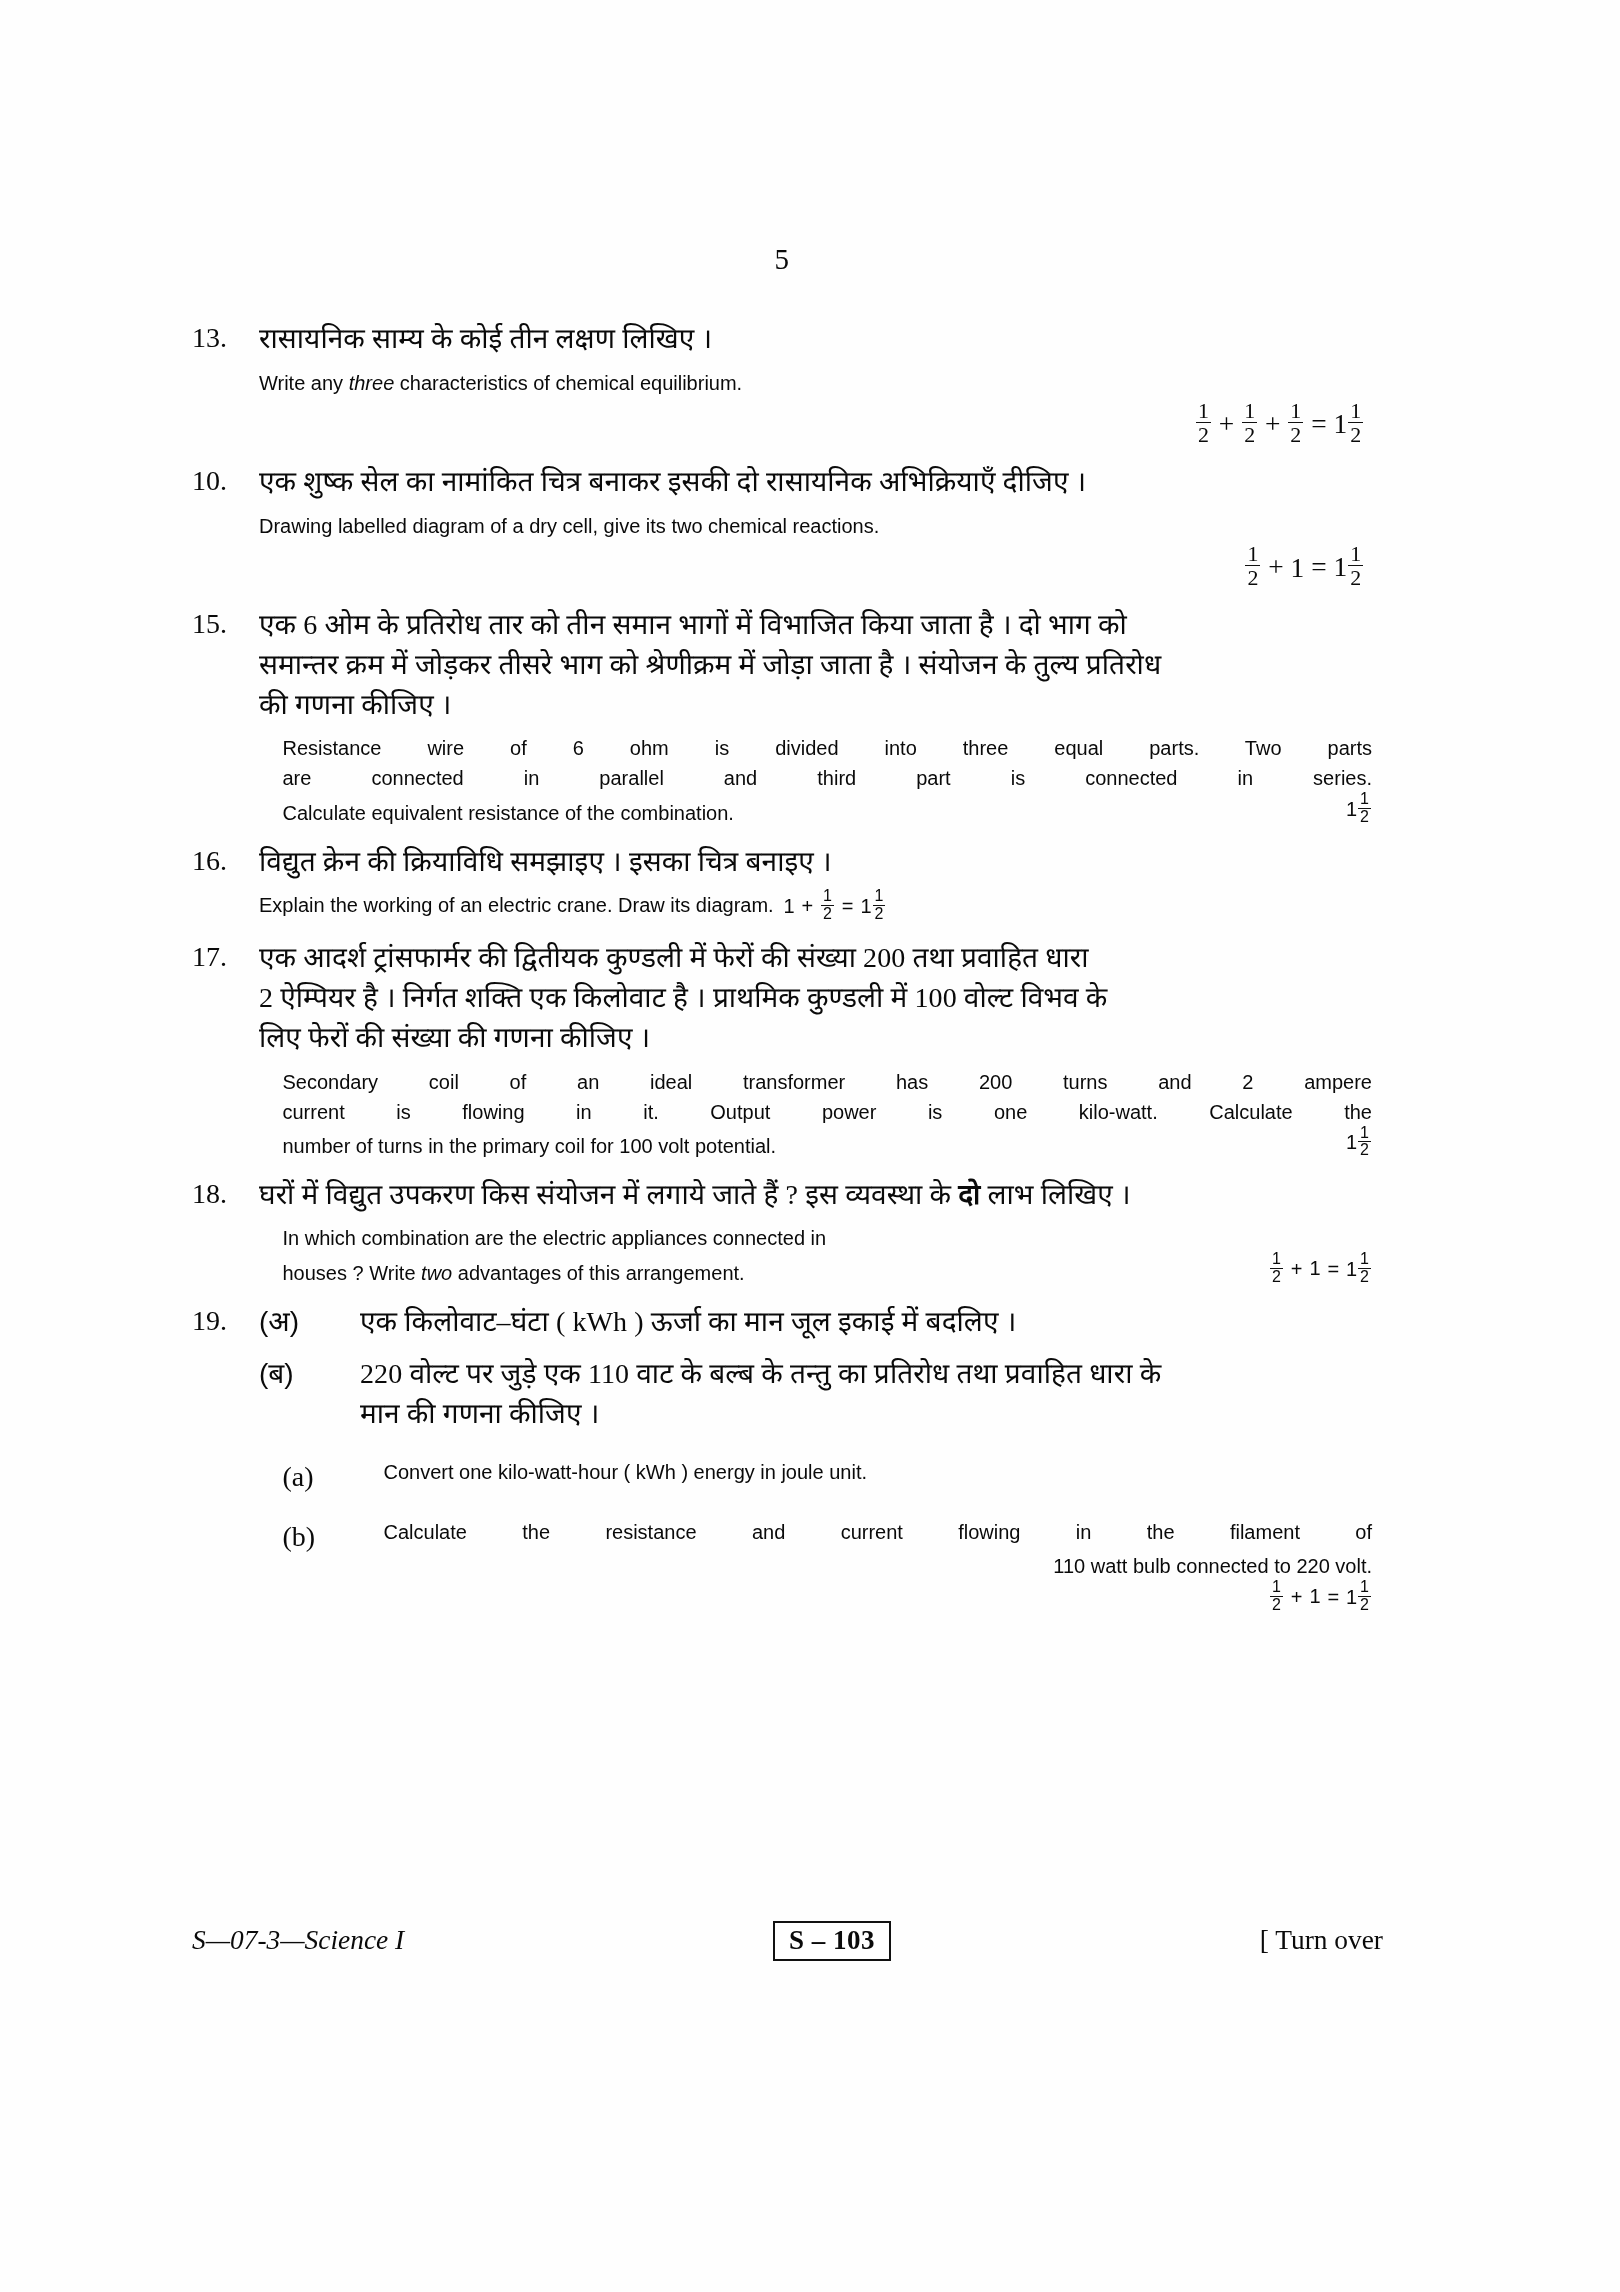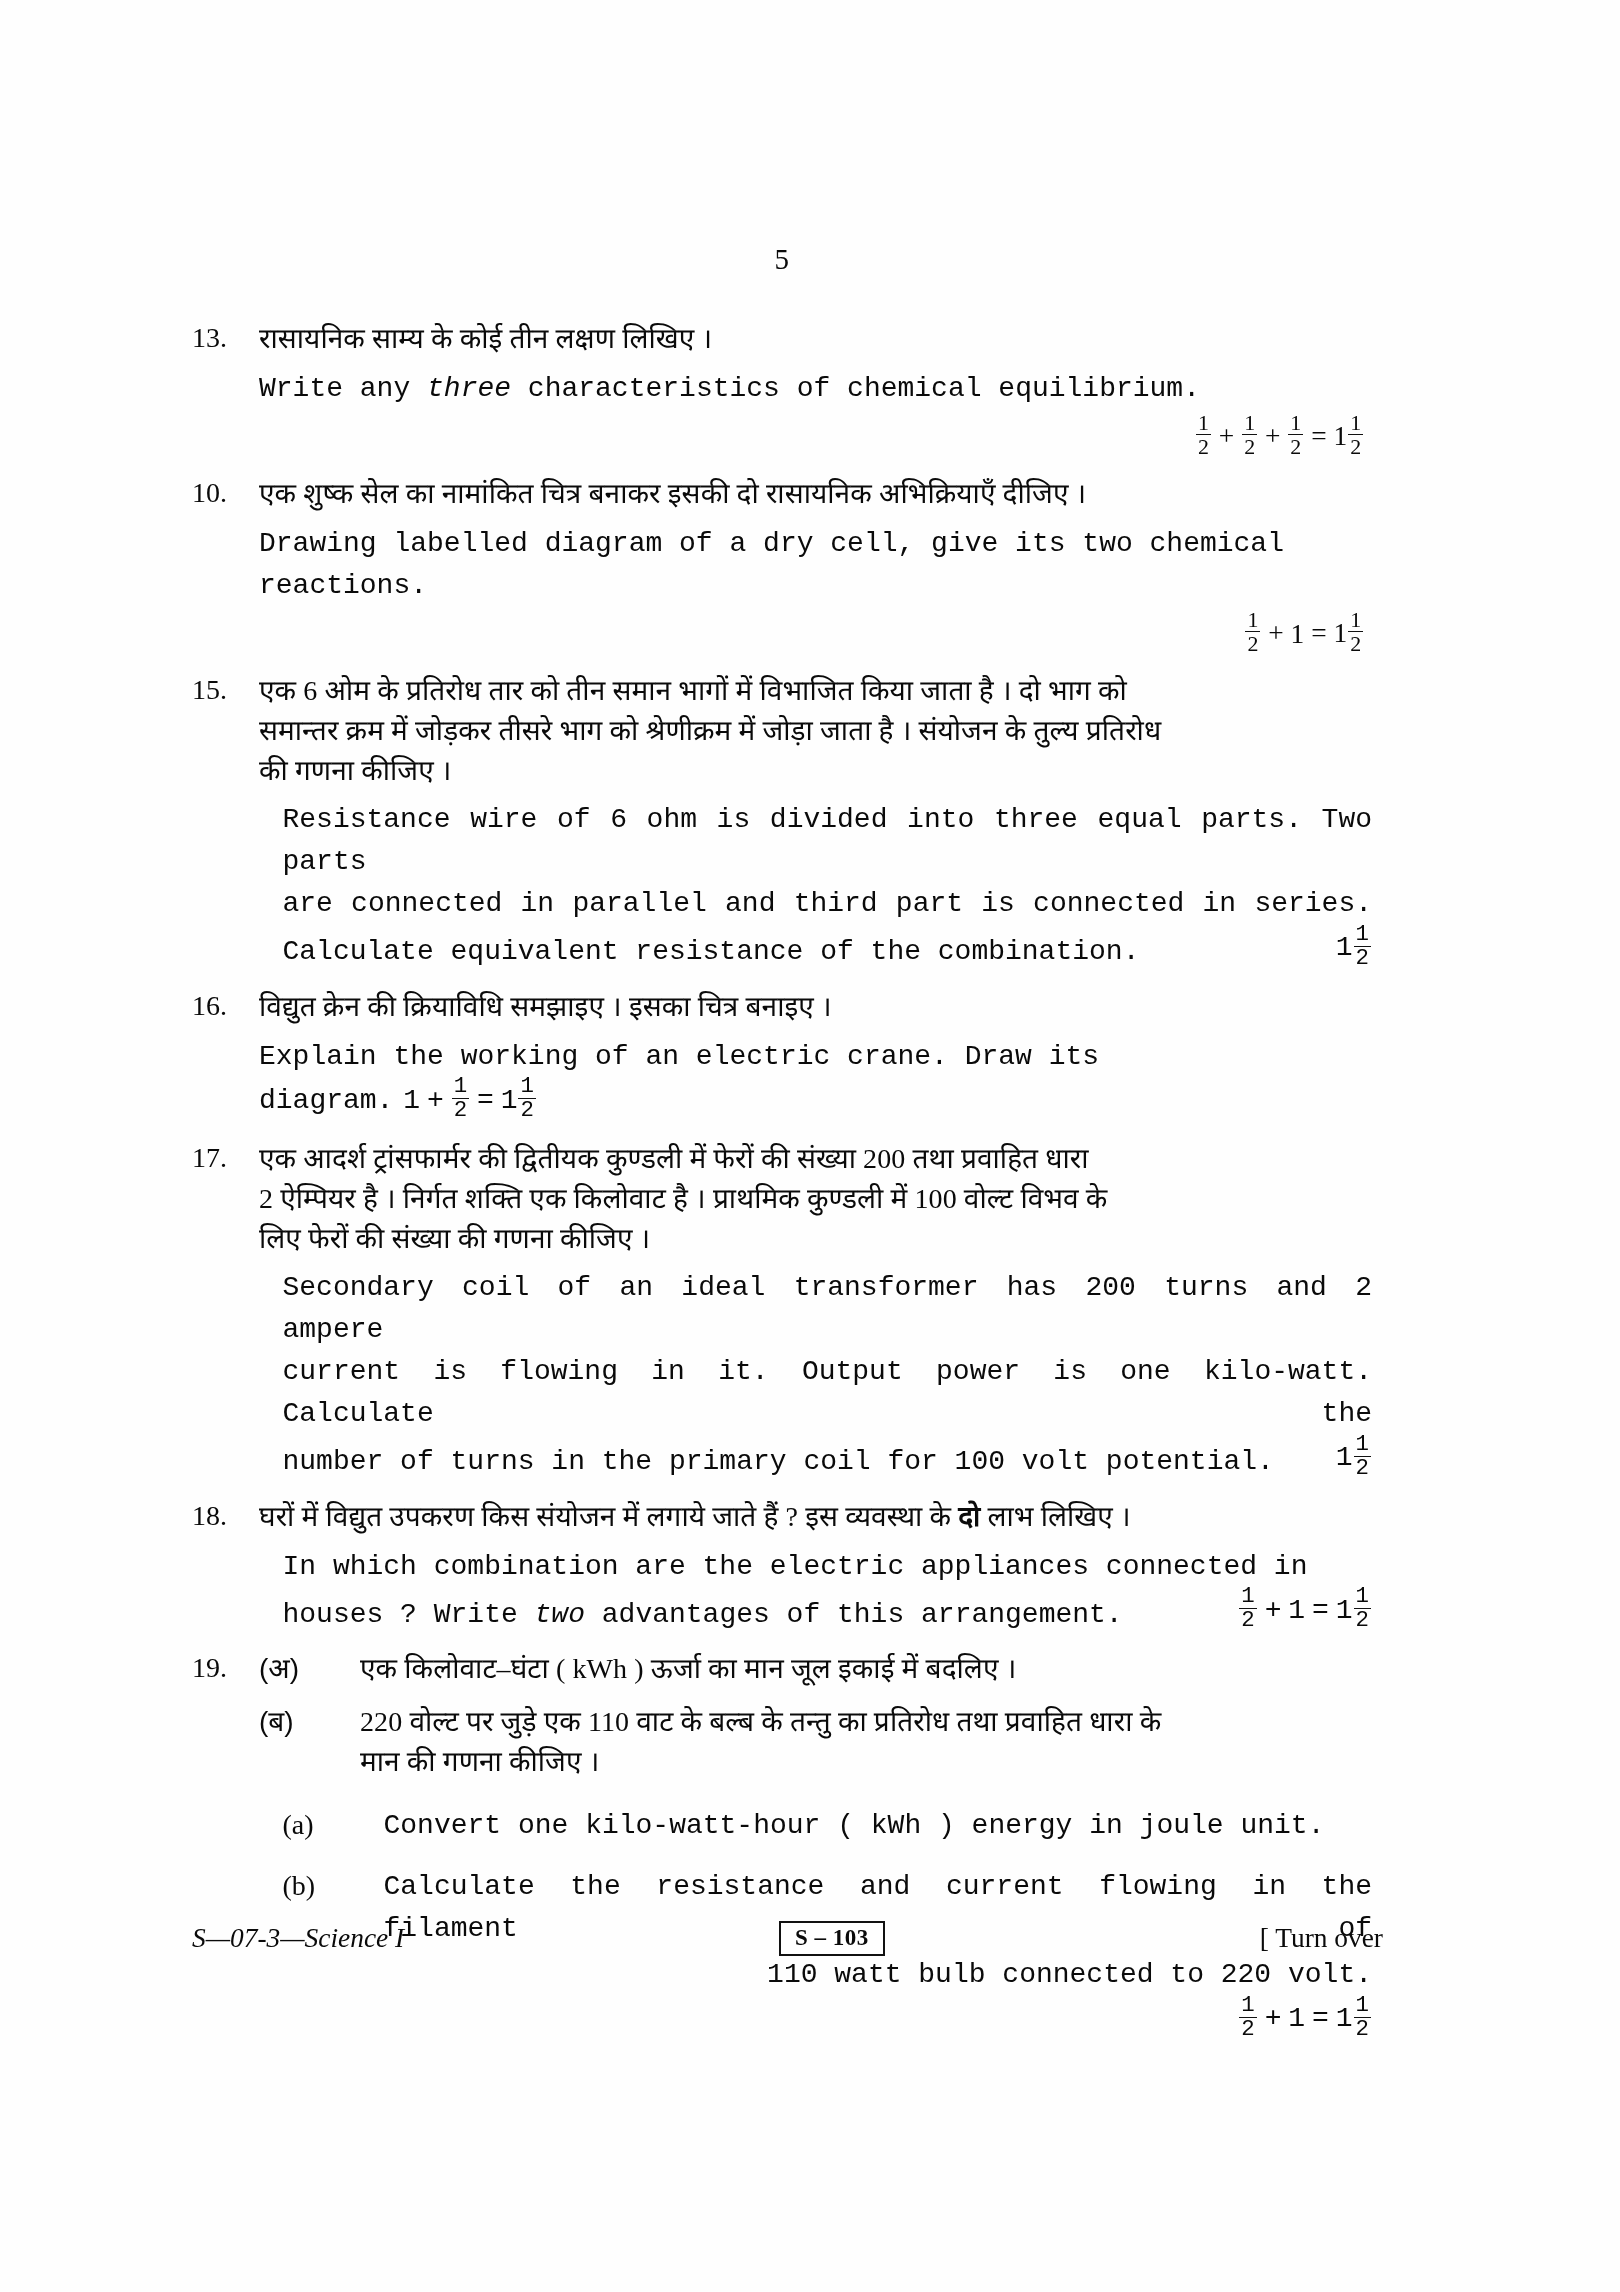--- a/index.html
+++ b/index.html
@@ -59,24 +59,24 @@
     min-width: 0;
   }
 
   .hi {
     font-size: 28px;
     line-height: 1.42;
     font-family: Liberation Serif, serif;
     letter-spacing: 0.1px;
   }
   .en {
-    font-size: 28px;
+    font-size: 20px;
     line-height: 1.50;
     margin-top: 8.8px;
-    font-family: Liberation Mono, monospace;
+    font-family: Liberation Sans, sans-serif;
   }
   .en i, .hi i { font-style: italic; }
   .bold { font-weight: bold; }
 
   .indent-en { padding-left: 51px; }
 
   
   .marks-line {
     text-align: right;
     font-size: 27.4px;
@@ -148,21 +148,21 @@
     font-size: 27.4px;
   }
   .footer-left {
     font-style: italic;
     white-space: nowrap;
   }
   .code-box {
     border: 2.9px solid #111;
     padding: 2px 13.7px 2.9px 13.7px;
     font-weight: bold;
-    font-size: 23px;
+    font-size: 27px;
     letter-spacing: 0.5px;
     line-height: 1.15;
     background: #fff;
   }
   .footer-right { white-space: nowrap; }
 </style>
 </head>
 <body>
 
 <div class="page">

